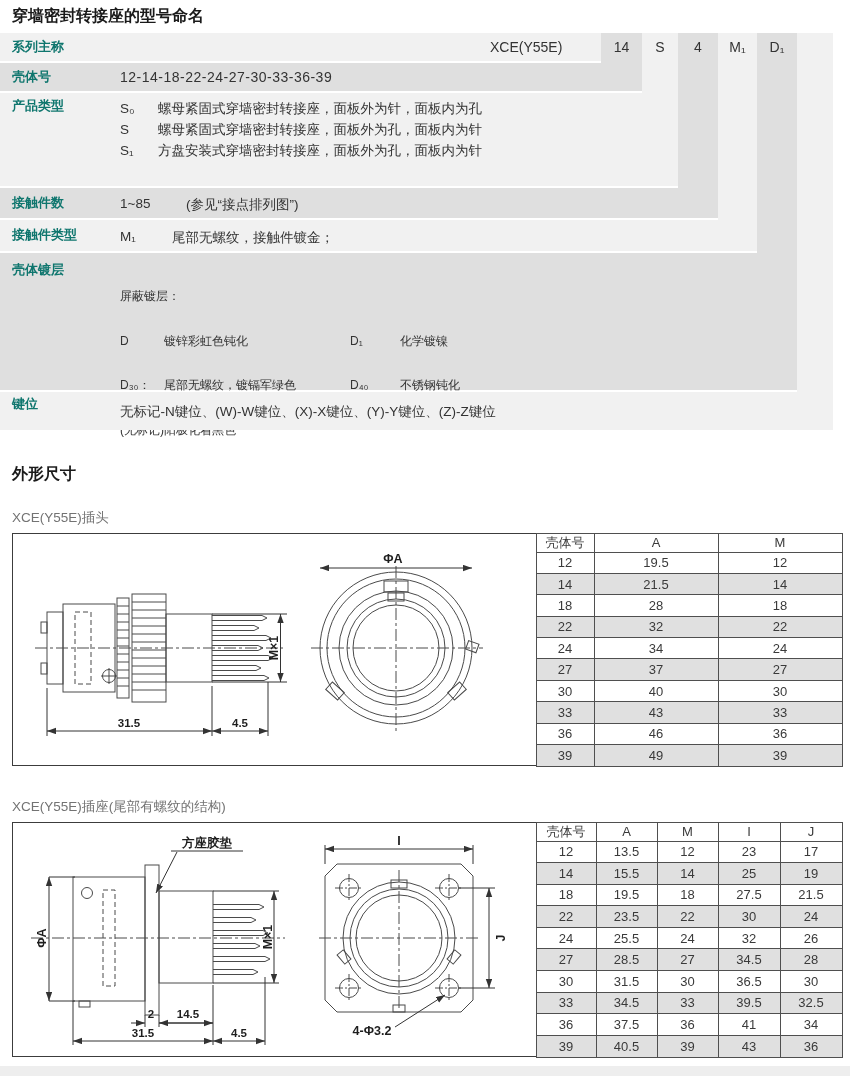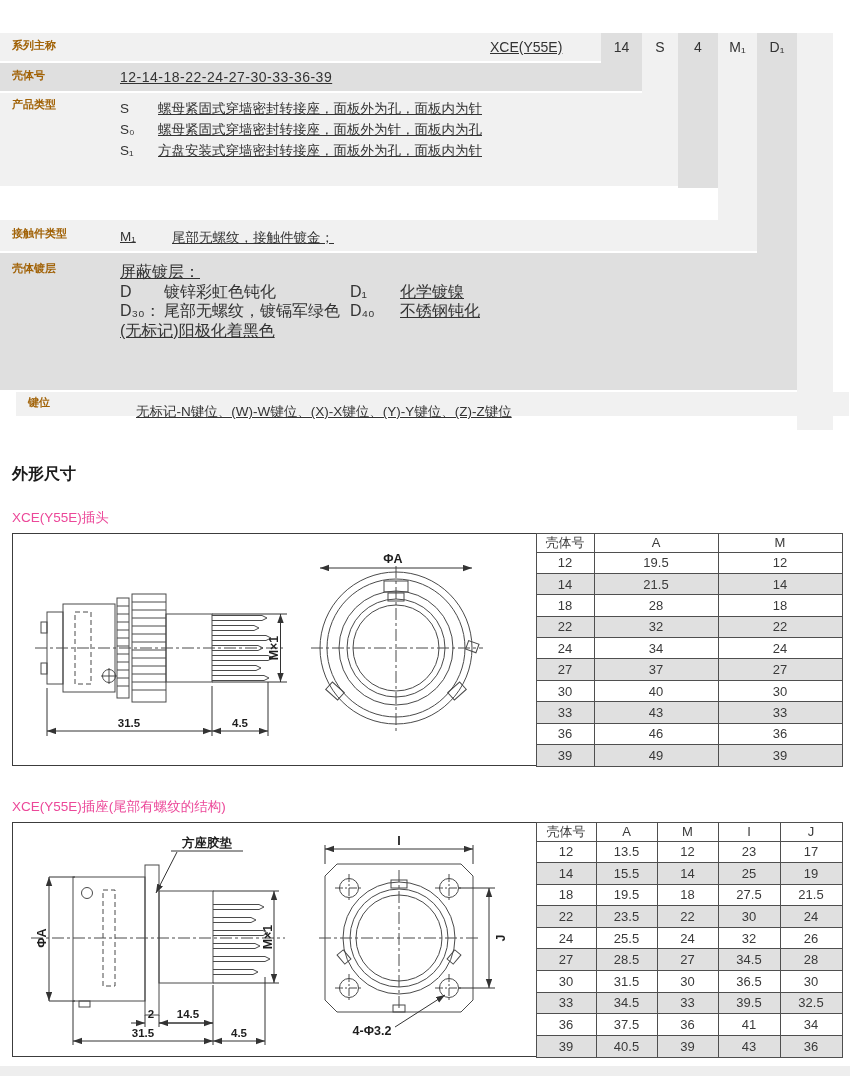--- a/index.html
+++ b/index.html
@@ -13,33 +13,33 @@
   .naming{left:0;top:33px;width:850px;height:397px;}
   .band{position:absolute;left:0;}
   .light{background:#f1f1f1;}
   .dark{background:#dfdfdf;}
   .r1{top:0;height:28px;width:601px;}
   .r2{top:30px;height:28px;width:642px;}
   .r3{top:60px;height:93px;width:678px;}
   .r4{top:155px;height:30px;width:718px;}
   .r5{top:187px;height:31px;width:757px;}
   .r6{top:220px;height:137px;width:797px;}
-  .r7{top:359px;height:24px;width:833px;margin-left:16px;}
+  .r7{top:359px;height:38px;width:833px;}
   .stripe{position:absolute;top:0;}
-  .row-label{position:absolute;left:12px;font-size:11px;font-weight:bold;color:#a16207;}
-  .ntext{position:absolute;font-size:13.5px;color:#333;text-decoration:underline;}
+  .row-label{position:absolute;left:12px;font-size:13px;font-weight:bold;color:#0f766e;}
+  .ntext{position:absolute;font-size:13.5px;color:#333;}
   .code-cell{position:absolute;top:0;height:28px;line-height:28px;text-align:center;font-size:14px;color:#333;}
   .pline{line-height:21px;font-size:13.5px;color:#333;}
   .pcode{display:inline-block;width:38px;}
-  .plat-line{line-height:19.5px;font-size:16px;color:#333;}
+  .plat-line{line-height:19.5px;font-size:12px;color:#333;margin-top:25px;}
   .pc1{display:inline-block;width:44px;}
   .pd1{display:inline-block;width:186px;}
   .pc2{display:inline-block;width:50px;}
   
-  .sub-label{font-size:13.5px;color:#ec4899;}
+  .sub-label{font-size:13.5px;color:#737373;}
   .frame{position:absolute;left:12px;width:828px;border:1.5px solid #3c3c3c;background:#fff;}
   .frame1{top:533px;height:231px;}
   .frame2{top:822px;height:233px;}
   .dims-table{position:absolute;top:-1.5px;right:-1.5px;width:306px;border-collapse:collapse;
               table-layout:fixed;background:#fff;border:1.5px solid #3a3a3a;}
   .t1{height:234px;}
   .t2{height:236px;}
   .dims-table th,.dims-table td{border:1px solid #4f4f4f;text-align:center;font-size:13px;
               font-weight:normal;color:#3a3a3a;padding:0;}
   .dims-table tbody tr:nth-child(even) td{background:#e0e0e0;}
@@ -47,20 +47,21 @@
   
   svg text{font-family:"Liberation Sans","DejaVu Sans",sans-serif;fill:#1e1e1e;}
   .dimtxt{font-size:11.5px;font-weight:bold;}
   .biglbl{font-size:12.5px;font-weight:bold;}
 </style>
 </head>
 <body>
 
 <div class="page">
 
+  <div class="abs doc-title">穿墙密封转接座的型号命名</div>
 
   <div class="abs naming">
 
     <div class="stripe dark" style="left:601px;width:41px;height:30px;"></div>
     <div class="stripe light" style="left:642px;width:36px;height:60px;"></div>
     <div class="stripe dark" style="left:678px;width:40px;height:155px;"></div>
     <div class="stripe light" style="left:718px;width:39px;height:187px;"></div>
     <div class="stripe dark" style="left:757px;width:40px;height:220px;"></div>
     <div class="stripe light" style="left:797px;width:36px;height:397px;"></div>
 
@@ -75,26 +76,31 @@
     <div class="code-cell" style="left:757px;width:40px;">D₁</div>
 
     <div class="band dark r2">
       <span class="row-label" style="top:5px;">壳体号</span>
       <span class="ntext" style="left:120px;top:6px;font-size:14px;letter-spacing:0.5px;">12-14-18-22-24-27-30-33-36-39</span>
     </div>
 
     <div class="band light r3">
       <span class="row-label" style="top:4px;">产品类型</span>
       <div class="ntext" style="left:120px;top:5px;">
+        <div class="pline"><span class="pcode">S₀</span><span>螺母紧固式穿墙密封转接座，面板外为针，面板内为孔</span></div>
         <div class="pline"><span class="pcode">S</span><span>螺母紧固式穿墙密封转接座，面板外为孔，面板内为针</span></div>
-        <div class="pline"><span class="pcode">S₀</span><span>螺母紧固式穿墙密封转接座，面板外为针，面板内为孔</span></div>
         <div class="pline"><span class="pcode">S₁</span><span>方盘安装式穿墙密封转接座，面板外为孔，面板内为针</span></div>
       </div>
     </div>
 
+    <div class="band dark r4">
+      <span class="row-label" style="top:6px;">接触件数</span>
+      <span class="ntext" style="left:120px;top:8px;">1~85</span>
+      <span class="ntext" style="left:186px;top:8px;">(参见“接点排列图”)</span>
+    </div>
 
     <div class="band light r5">
       <span class="row-label" style="top:6px;">接触件类型</span>
       <span class="ntext" style="left:120px;top:9px;">M₁</span>
       <span class="ntext" style="left:172px;top:9px;">尾部无螺纹，接触件镀金；</span>
     </div>
 
     <div class="band dark r6">
       <span class="row-label" style="top:8px;">壳体镀层</span>
       <div class="ntext" style="left:120px;top:9px;">

